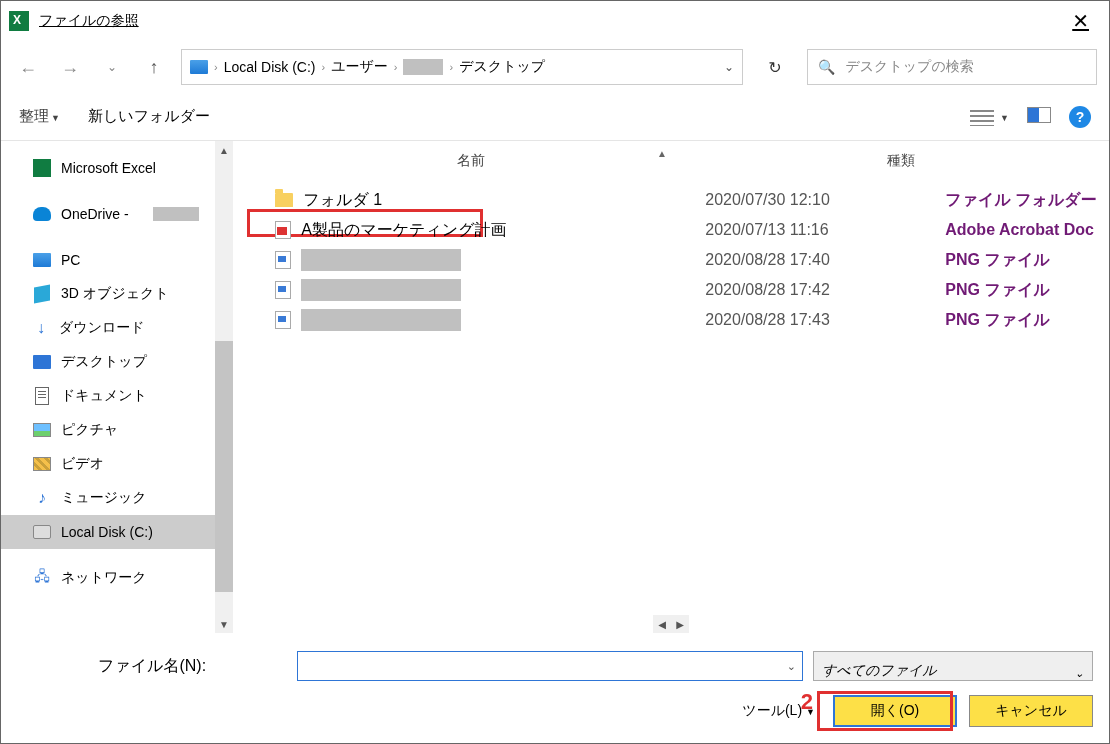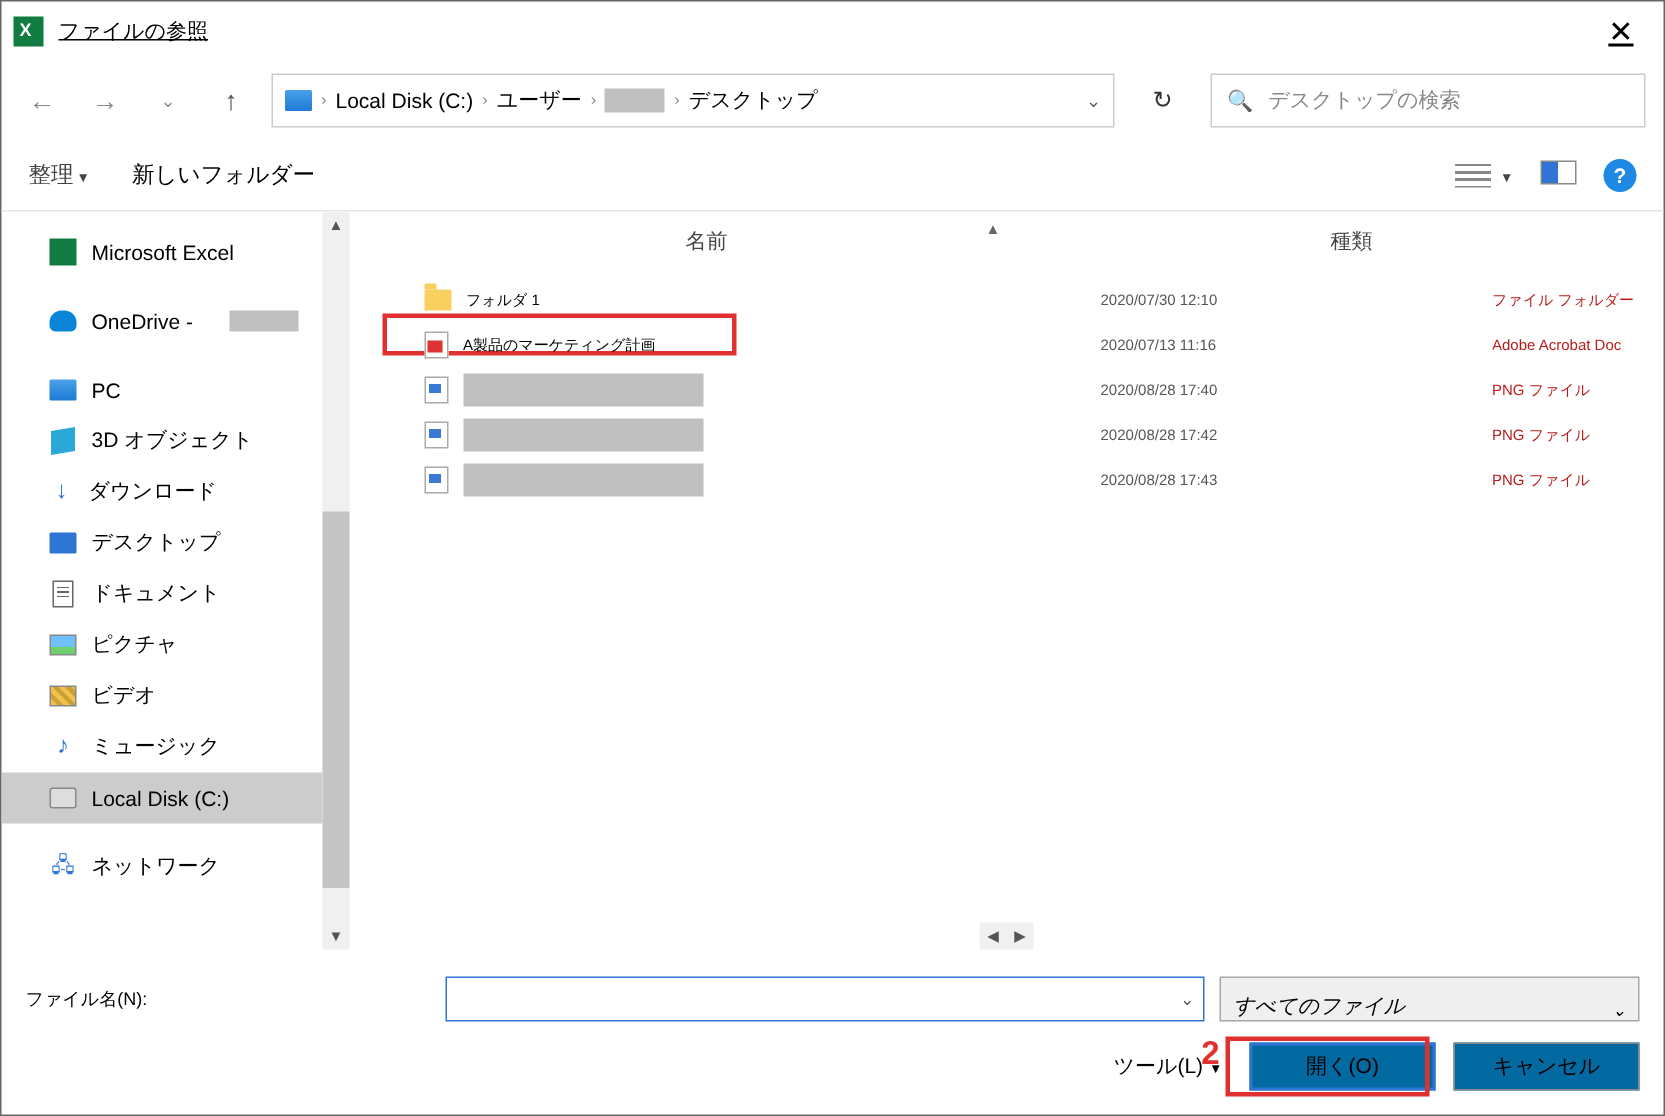--- a/index.html
+++ b/index.html
@@ -50,48 +50,48 @@
   .vscroll { width: 18px; background: #f0f0f0; display:flex; flex-direction:column; }
   .vscroll .arrow { height:18px; display:flex; align-items:center; justify-content:center; font-size:10px; color:#555;}
   .vscroll .thumb { background:#c4c4c4; }
   .filearea { flex:1; display:flex; flex-direction:column; min-width:0;align-items:center; }
   .colheaders { height: 40px; display:flex; align-items:center; font-size:14px; color:#444; padding-left: 30px; position:relative; border-bottom: 0; }
   .colheaders .col-name { width: 430px; position:relative;}
   .colheaders .col-name .sort { position:absolute; left:200px; top:-4px; font-size:10px; color:#666;}
   .colheaders .col-date { width: 240px; }
   .colheaders .col-type { flex:1; }
   .filelist { flex:1; overflow:hidden; position:relative; padding-left: 30px; padding-top: 4px; }
-  .row { height: 30px; display:flex; align-items:center; font-size:10px; position:relative;gap:21px;}
+  .row { height: 30px; display:flex; align-items:center; font-size:16px; position:relative;}
   .row .c-name { width: 430px; display:flex; align-items:center; gap:10px;}
   .row .c-date { width: 240px; color:#555;}
-  .row .c-type { flex:1; color:#b91c1c; white-space:nowrap; overflow:hidden;}
+  .row .c-type { flex:1; color:#701a75; white-space:nowrap; overflow:hidden;font-weight:bold;}
   .ico-folder { width:18px; height:14px; background:#f8d060; border-radius:1px 1px 0 0; position:relative;}
   .ico-folder::before{content:''; position:absolute; top:-4px; left:0; width:8px; height:4px; background:#f8d060; border-radius:1px 1px 0 0;}
   .ico-pdf { width:16px; height:18px; background:#fff; border:1px solid #aaa; position:relative;}
   .ico-pdf::after{content:''; position:absolute; left:1px; top:5px; width:10px; height:8px; background:#d33;}
   .ico-img { width:16px; height:18px; background:#fff; border:1px solid #aaa; position:relative;}
   .ico-img::after{content:''; position:absolute; left:2px; top:4px; width:8px; height:6px; background:#3a7ad6;}
   .redact-box { display:inline-block; background:#c0c0c0;}
   .redact-box.lg { width:160px; height:22px;}
   .callout { position:absolute; border:3px solid #e03030; pointer-events:none;}
   .callout-num { position:absolute; color:#e03030; font-size:22px; font-weight:bold;}
   .hscroll-row { height:18px; display:flex; background:#f0f0f0;}
   .hscroll-row .arrow{width:18px; display:flex;align-items:center;justify-content:center; font-size:10px;color:#555;}
   .hscroll-row .track{flex:1;}
   .bottom { padding: 18px 16px 16px 16px; }
   .fn-row { display:flex; align-items:center; gap:10px; margin-bottom: 14px;}
-  .fn-label { width: 270px; text-align:left; font-size:12px;}
+  .fn-label { width: 270px; text-align:center; font-size:16px;}
   .fn-input { flex:1; height:30px; border:1px solid #2e75d6; padding: 0 6px; display:flex; align-items:center; justify-content:flex-end;}
   .fn-input .dd{font-size:11px; color:#555;}
   .filter { width:280px; height:30px; border:1px solid #aaa; background:#efefef; display:flex; align-items:flex-end; padding:0 8px; font-size:14px;font-style:italic;}
   .filter .dd{margin-left:auto; font-size:11px;}
   .btn-row { display:flex; align-items:center; justify-content:flex-end; gap:12px; position:relative;}
   .tools { font-size:14px; margin-right: 6px;}
   .tools .caret{font-size:9px; margin-left:4px;}
-  .btn { width:124px; height:32px; border:1px solid #888; background:#0369a1; display:flex; align-items:center; justify-content:center; font-size:14px;}
+  .btn { width:124px; height:32px; border:1px solid #888; background:#fde047; display:flex; align-items:center; justify-content:center; font-size:14px;}
   .btn.primary { border:1px solid #2e75d6; box-shadow: inset 0 0 0 1px #2e75d6;}
   .redact-tb { display:inline-block; width:46px; height:14px; background:#c0c0c0; vertical-align:middle;}
 </style>
 </head>
 <body>
 
 <div class="window">
 
   <div class="titlebar">
     <span class="app-icon"></span>

